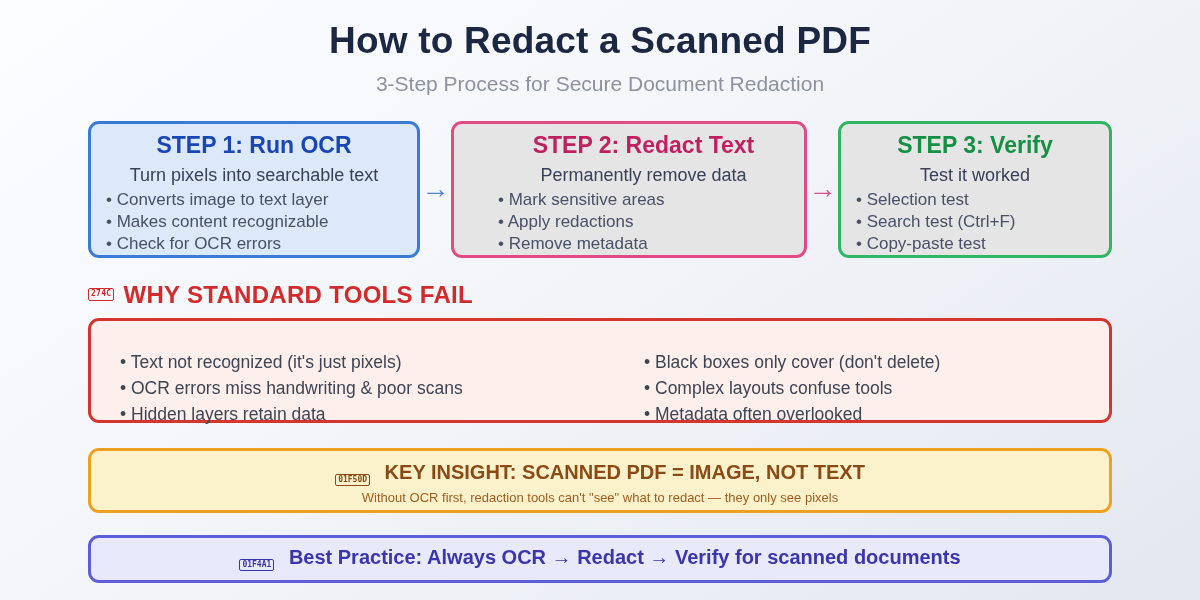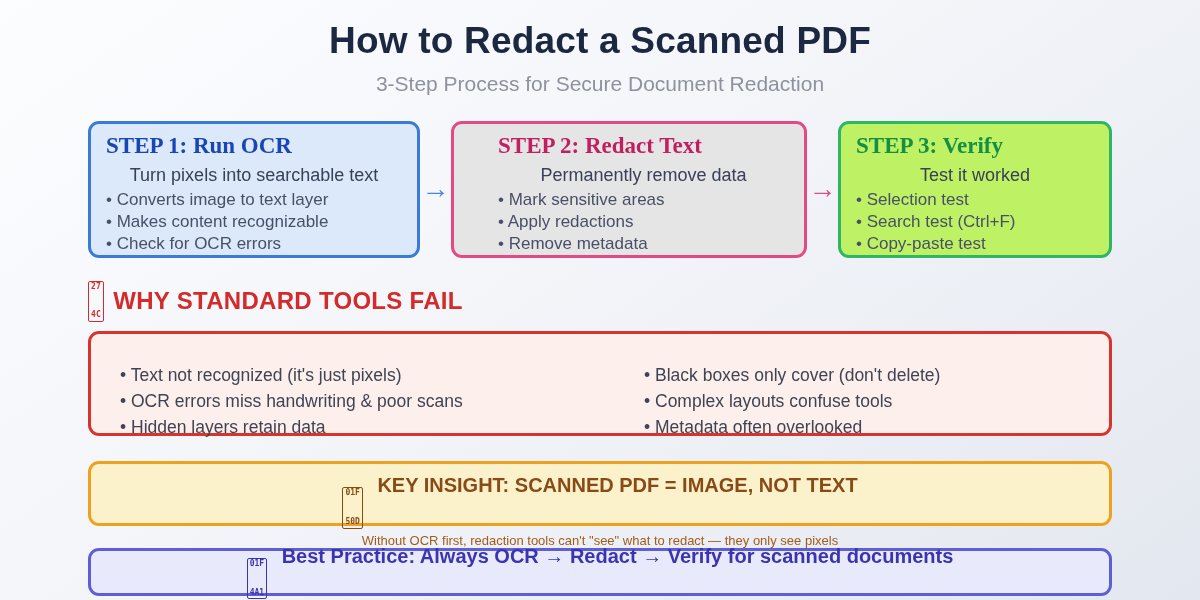--- a/index.html
+++ b/index.html
@@ -17,37 +17,37 @@
     text-align:center;font-size:21px;color:#8d929e;margin-top:9px;
   }
   
   .steps{display:flex;align-items:stretch;margin:25px 88px 0;height:137px;}
   .step{
     box-sizing:border-box;border-radius:11px;border:3px solid;
     padding:6px 15px 8px;height:137px;background-clip:padding-box;
   }
   .step-1{width:332px;border-color:#3a7bd5;background:#dbe9fa;}
   .step-2{width:356px;border-color:#e24a86;background:#e5e5e5;padding-left:44px;}
-  .step-3{width:274px;border-color:#2fb564;background:#bef264;}
-  .step h2{margin:3px 0 7px;font-size:23px;line-height:1.1;font-family:Liberation Serif, serif;}
+  .step-3{width:274px;border-color:#2fb564;background:#e5e5e5;}
+  .step h2{margin:3px 0 7px;text-align:center;font-size:23px;line-height:1.1;}
   .step-1 h2{color:#1a45b5;}
   .step-2 h2{color:#c11f60;}
   .step-3 h2{color:#148f43;}
   .step .summary{font-size:18px;color:#39415a;margin:0 0 3px;text-align:center;}
   .step .bullet{font-size:17px;color:#485068;line-height:22px;}
   .flow-arrow{flex:1;display:flex;align-items:center;justify-content:center;
     font-size:28px;font-weight:normal;}
   .flow-arrow.a1{color:#4c86d9;}
   .flow-arrow.a2{color:#d94f88;}
   
   .tofu{
-    display:inline-flex;flex-direction:column;align-items:center;justify-content:center;
+    display:inline-flex;flex-direction:row;align-items:center;justify-content:center;
     border:1.5px solid currentColor;border-radius:2px;padding:1px 2px;
     font-family:"DejaVu Sans Mono",monospace;font-size:8px;font-weight:bold;
-    line-height:1.1;margin-right:9px;vertical-align:-3px;gap:20px;
+    line-height:1.1;margin-right:9px;vertical-align:-3px;
   }
   
   .fail-heading{
     margin:23px 88px 9px;display:flex;align-items:center;
     color:#d32b2b;font-size:24px;font-weight:bold;letter-spacing:.3px;
   }
   .fail-box{
     box-sizing:border-box;margin:0 88px;height:105px;border-radius:11px;
     border:3px solid #d6342e;background:#fcefec;display:flex;align-items:flex-start;
     padding-top:28px;

